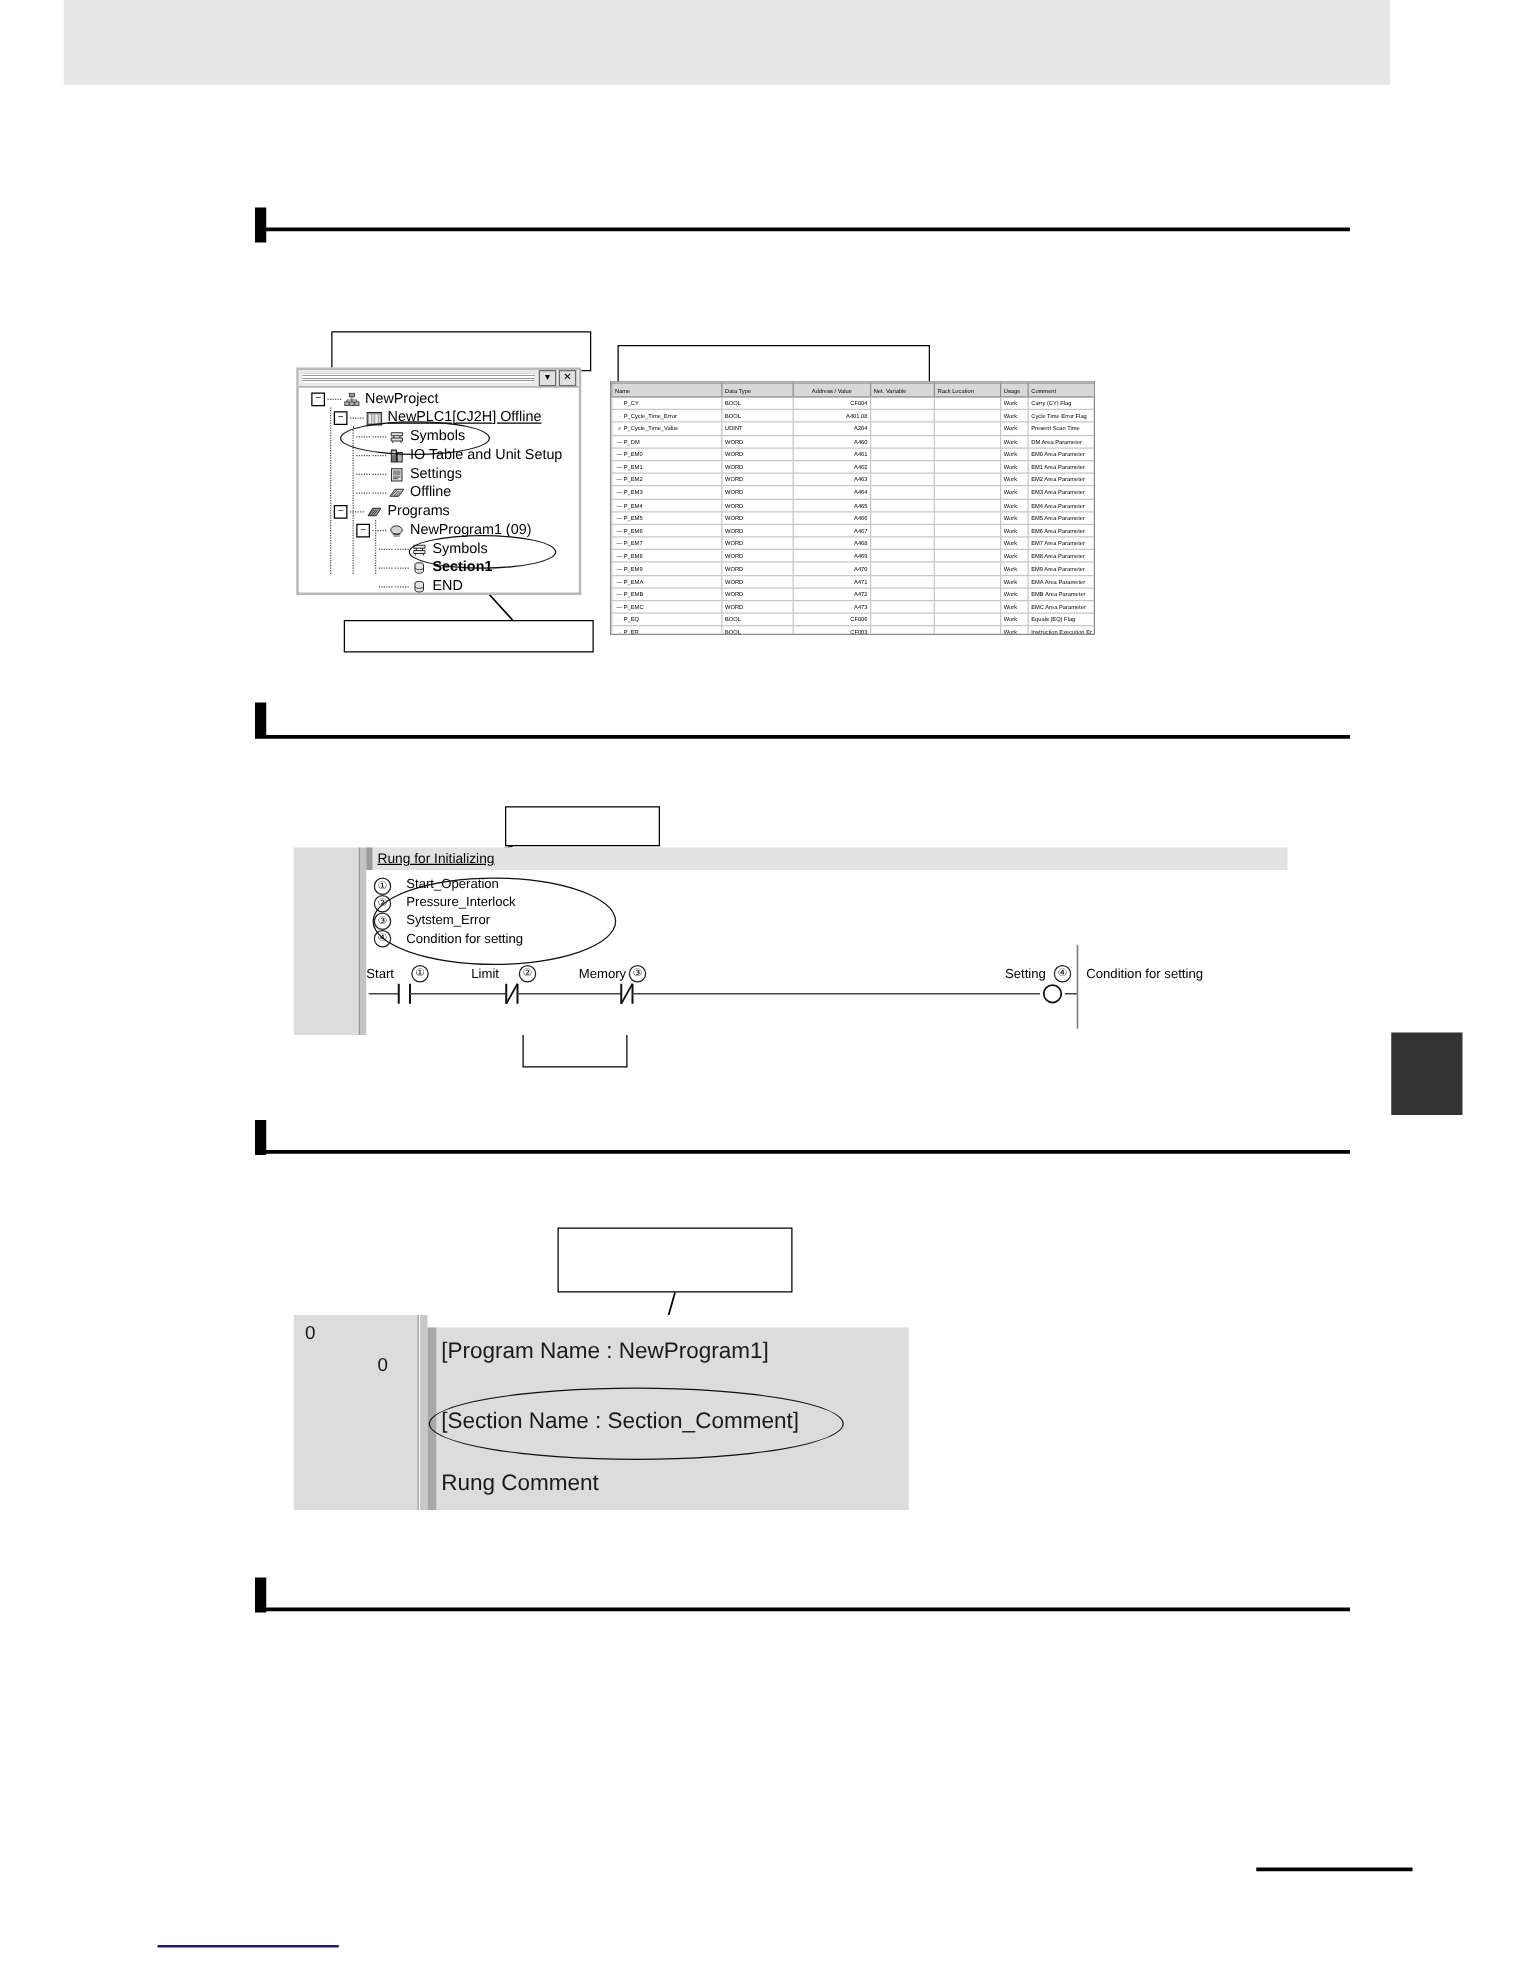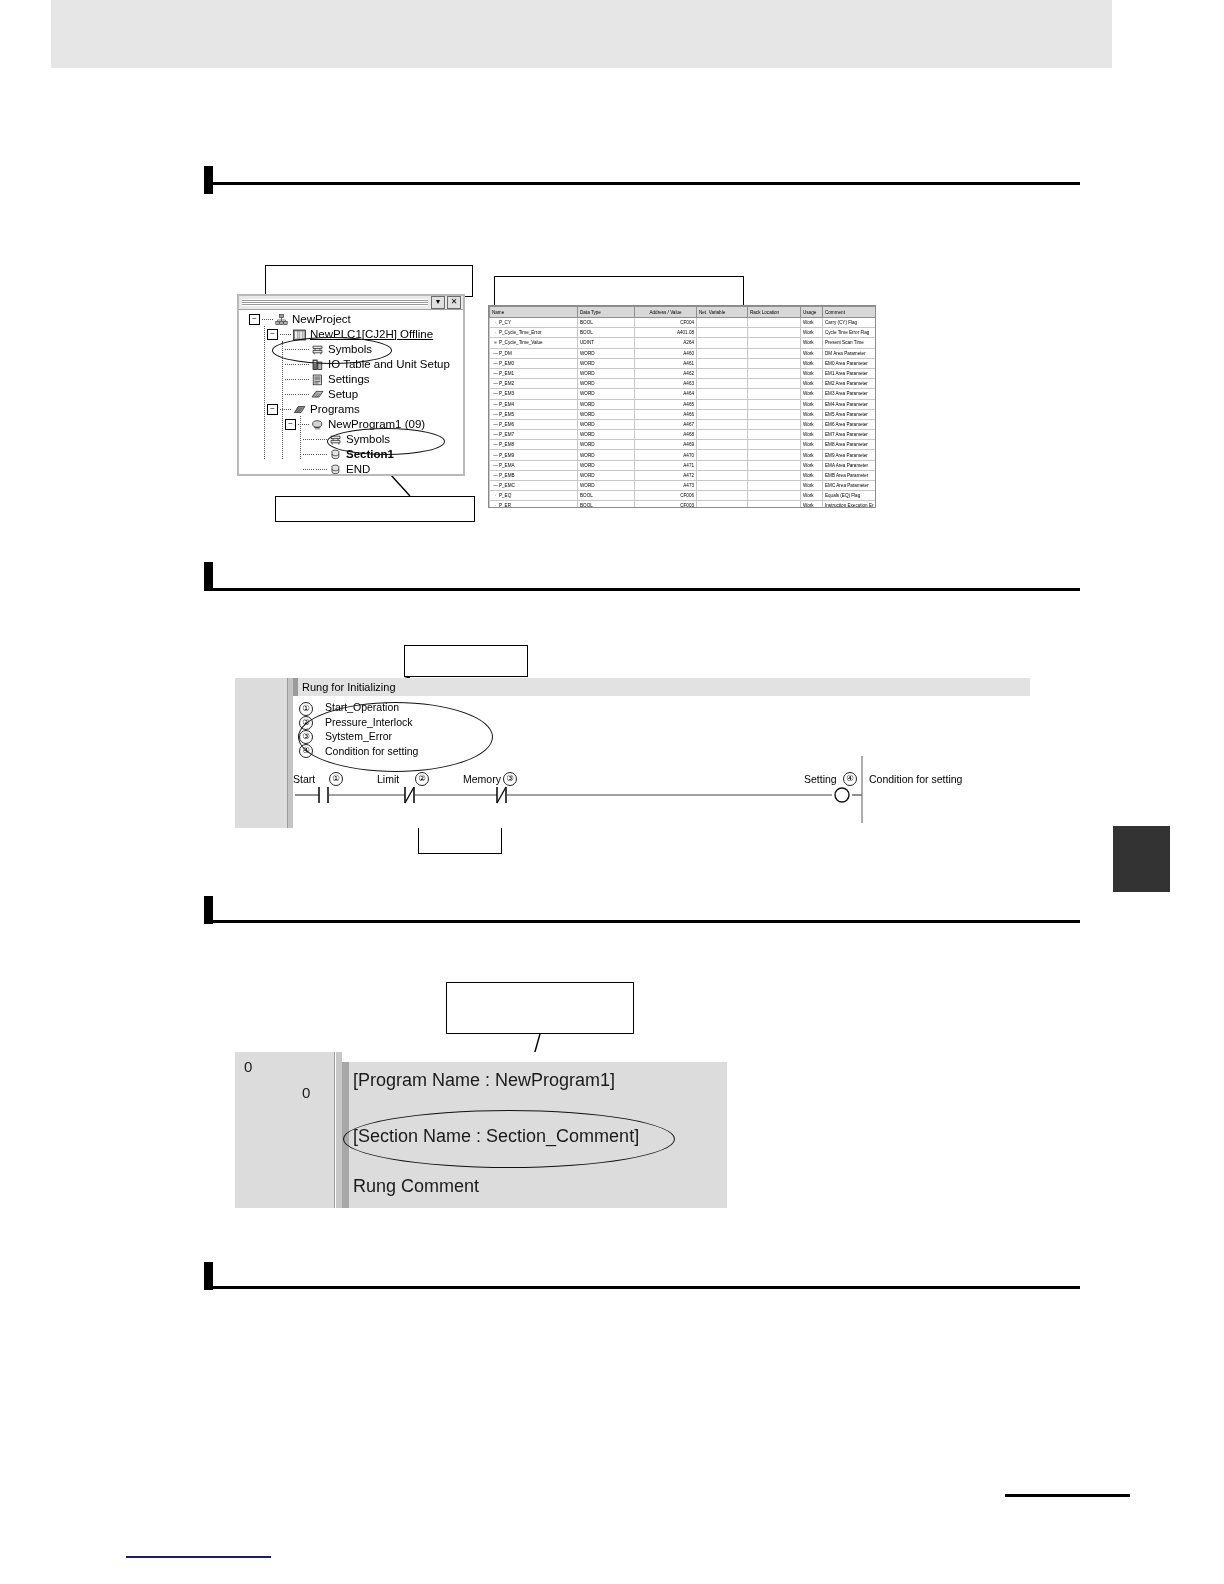--- a/index.html
+++ b/index.html
@@ -48,21 +48,21 @@
                white-space:nowrap;overflow:hidden;color:#000;font-size:4.6px;}
   td.num{text-align:right;}
   .ricon{display:inline-block;width:7px;text-align:center;color:#111;}
 
   
   .ladder{position:absolute;left:235px;top:678px;width:795px;height:150px;background:#fff;}
   .ladder-gutter{position:absolute;left:0;top:0;width:52px;height:150px;background:#dcdcdc;border-right:1px solid #9a9a9a;}
   .ladder-gutter2{position:absolute;left:53px;top:0;width:5px;height:150px;background:#c4c4c4;}
   .rungbar{position:absolute;left:58px;top:0;width:737px;height:18px;background:#e2e2e2;}
   .rungbar-mark{position:absolute;left:58px;top:0;width:5px;height:18px;background:#9b9b9b;}
-  .rungtitle{position:absolute;left:67px;top:3px;font-size:11px;}
+  .rungtitle{position:absolute;left:67px;top:3px;font-size:11px;text-decoration:underline;}
   .symlist{position:absolute;left:90px;top:22px;font-size:10.5px;line-height:14.5px;}
   .circnum{position:absolute;width:12px;height:12px;border:1px solid #222;border-radius:50%;
            font-size:8.5px;line-height:11px;text-align:center;background:#fff;color:#000;}
   .contact-lbl{position:absolute;font-size:10.5px;white-space:nowrap;}
 
   
   .cblock{position:absolute;left:235px;top:1052px;width:492px;height:156px;background:#fff;}
   .cb-gutter{position:absolute;left:0;top:0;width:99px;height:156px;background:#dcdcdc;border-right:1px solid #9a9a9a;}
   .cb-g2{position:absolute;left:101px;top:0;width:6px;height:156px;background:#c8c8c8;}
   .cb-body{position:absolute;left:107px;top:10px;width:385px;height:146px;background:#dcdcdc;}
@@ -180,21 +180,21 @@
       <span class="tlabel">Settings</span>
     </div>
 
     <div class="tnode" style="padding-left:36px;">
       <div class="tdots"></div>
       <div class="tdots"></div>
       <svg class="ticon" viewBox="0 0 13 12">
         <path d="M1 8 L5 2.4 L12 2.4 L8 8 Z" fill="#cacaca" stroke="#111" stroke-width=".7"></path>
         <path d="M2.6 7.2 L6.1 3.2M4.2 7.8 L7.7 3.8M5.8 8.3 L9.3 4.3" stroke="#111" stroke-width=".5"></path>
       </svg>
-      <span class="tlabel">Setup</span>
+      <span class="tlabel">Offline</span>
     </div>
 
     <div class="tnode" style="padding-left:18px;">
       <div class="tbox">−</div>
       <div class="tdots"></div>
       <svg class="ticon" viewBox="0 0 13 12">
         <path d="M1.4 8.6 L5.2 2.6 L11.8 2.6 L8 8.6 Z" fill="#9c9c9c" stroke="#111" stroke-width=".7"></path>
         <path d="M2.6 7.8 L6.2 3.4M4 8.2 L7.6 3.8M5.4 8.5 L9 4.1" stroke="#2a2a2a" stroke-width=".6"></path>
       </svg>
       <span class="tlabel">Programs</span>

